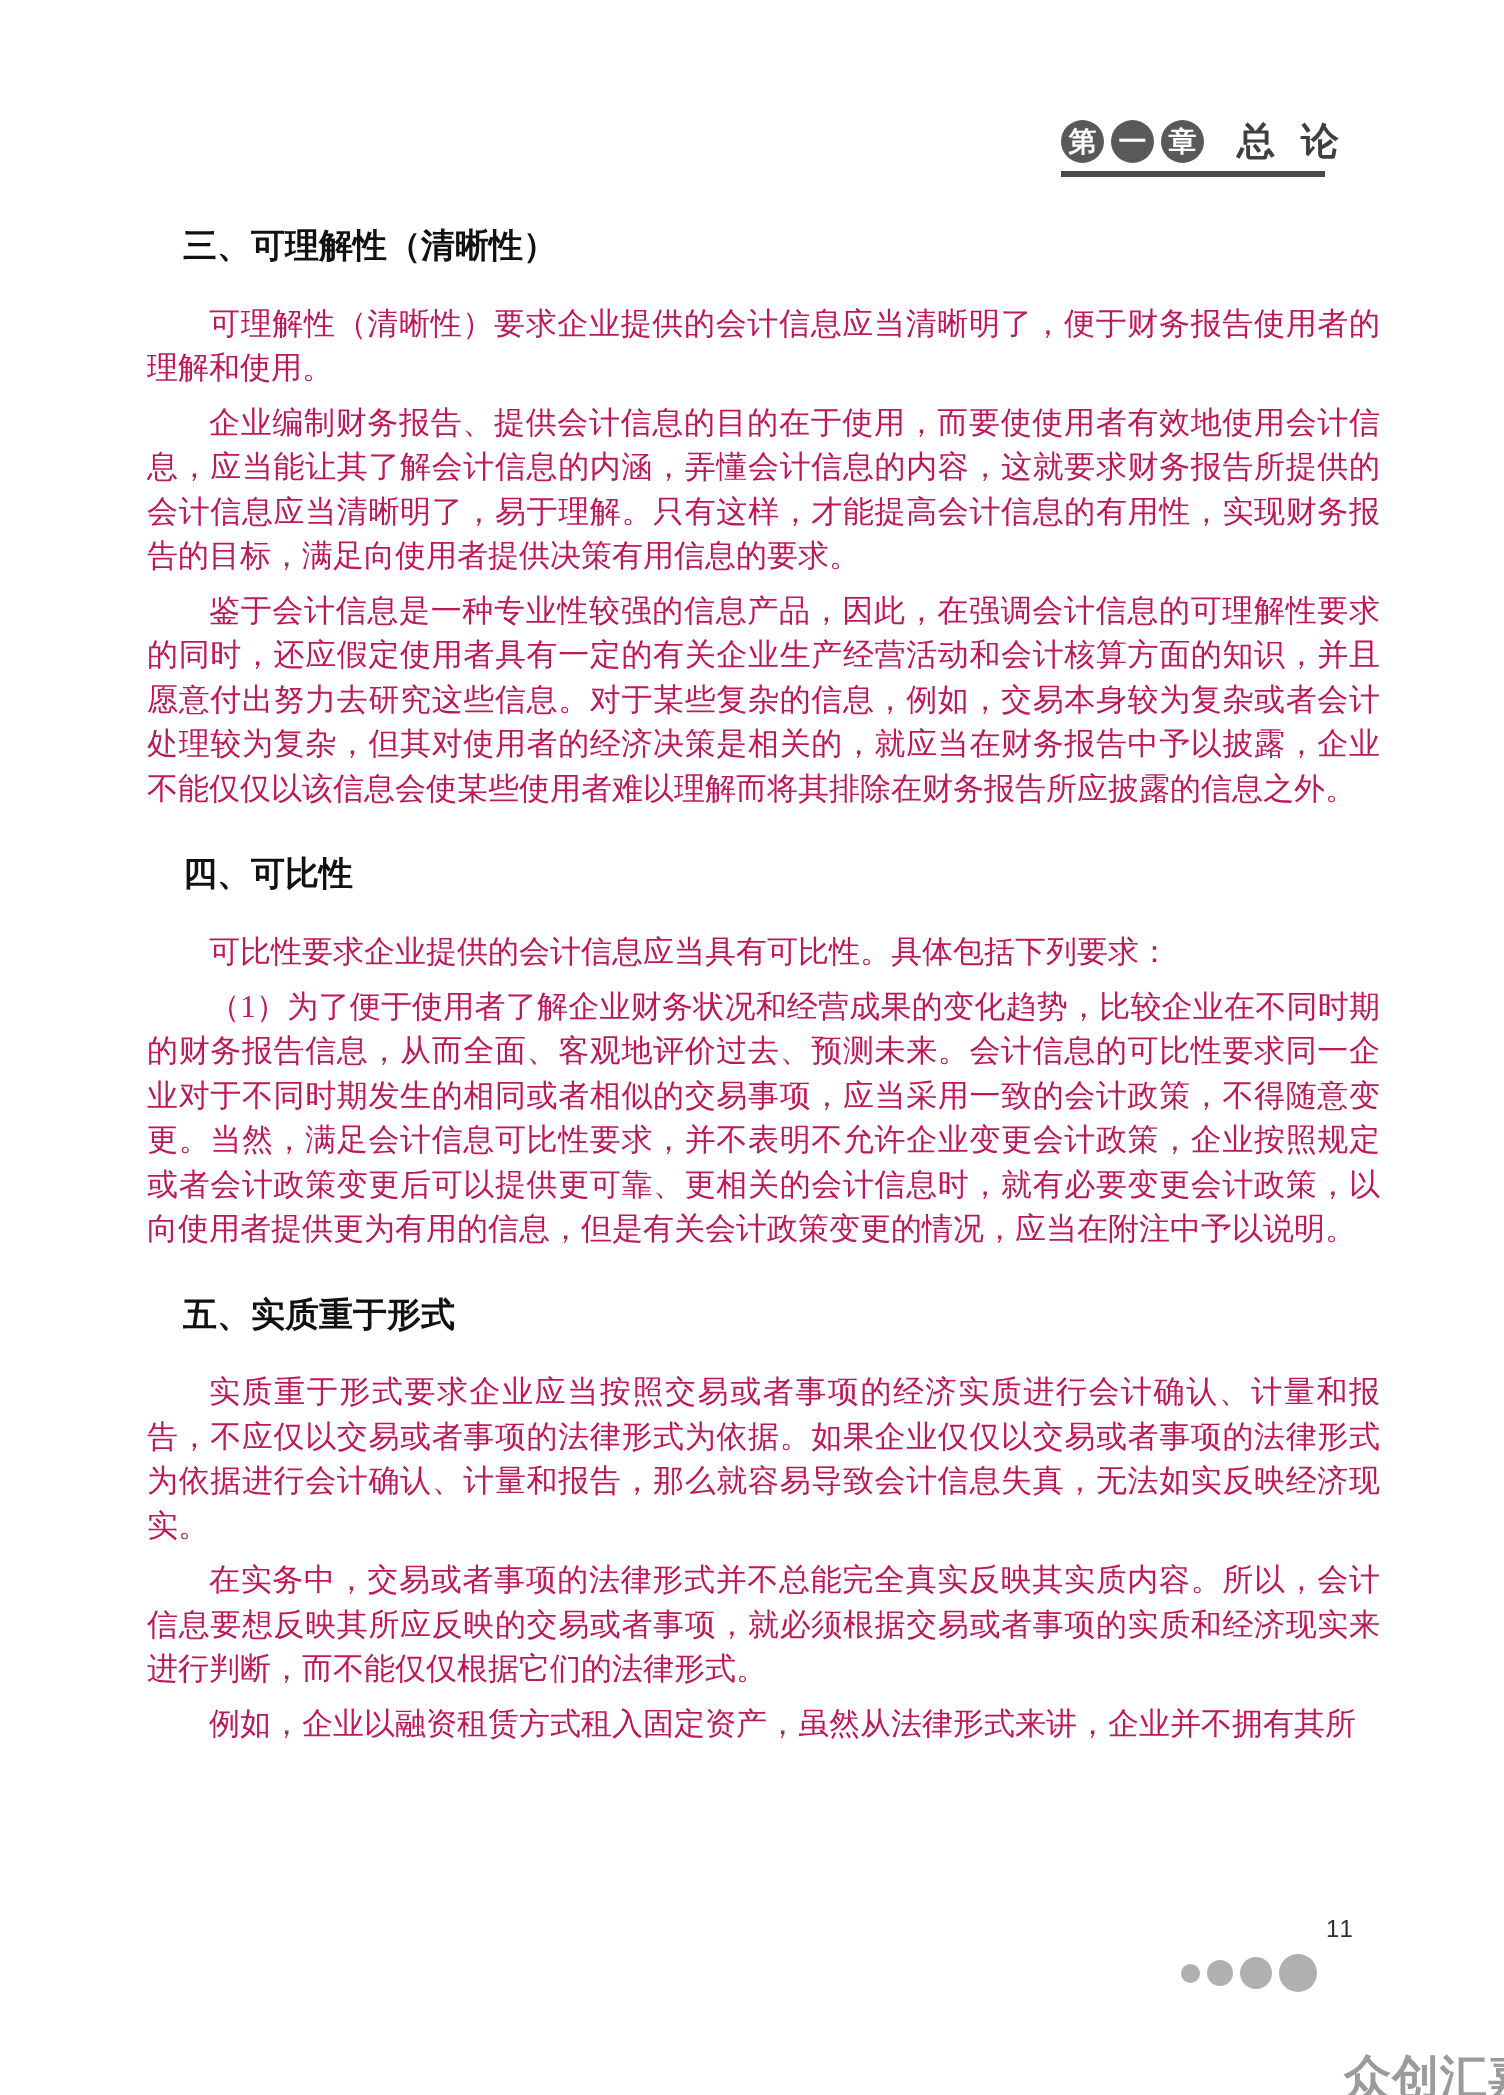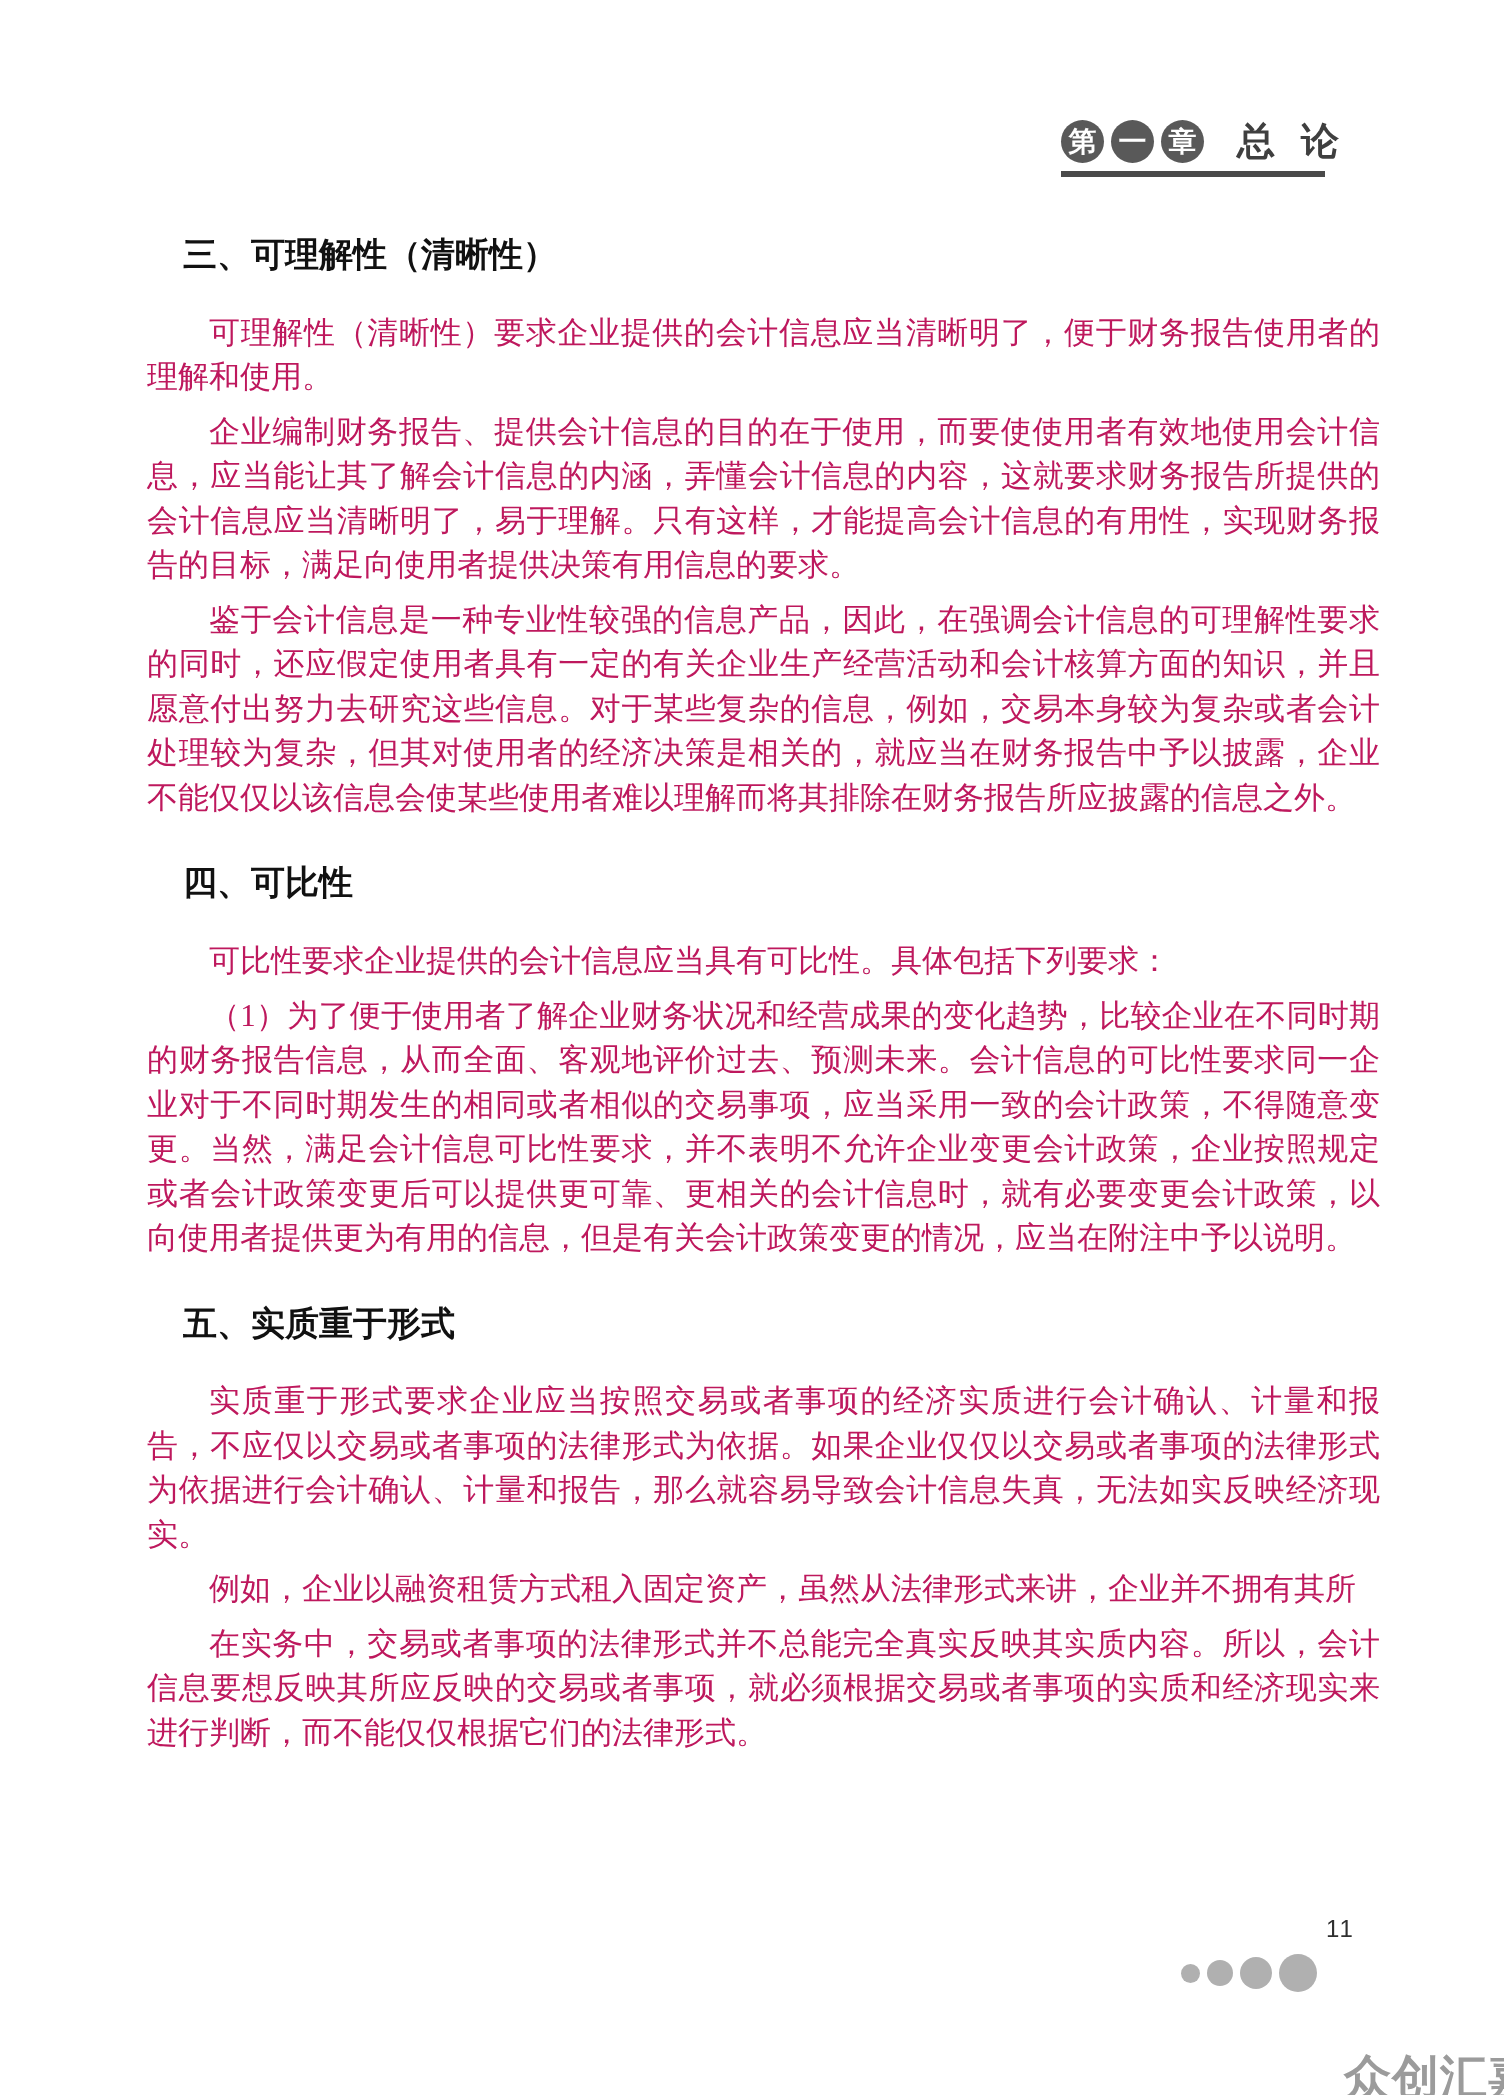--- a/index.html
+++ b/index.html
@@ -28,21 +28,21 @@
   .chapter-title-char{
     font-family:"Liberation Sans", sans-serif;
     font-weight:600;font-size:38px;color:#3f3f3f;
     margin-left:26px;letter-spacing:0;
   }
   .header-rule{
     position:absolute;left:0;top:53px;width:264px;height:6px;background:#4a4a4a;
   }
   
   .page-body{
-    position:absolute;left:137px;top:214px;width:1253px;
+    position:absolute;left:137px;top:205px;width:1253px;
   }
   h2.section-heading{
     font-family:"Liberation Sans", sans-serif;
     font-weight:bold;font-size:34px;color:#111111;
     margin:0 0 36px 46px;line-height:1.2;
   }
   h2.mt{margin-top:42px;}
   p.para{
     margin:10px;font-size:31px;line-height:44.5px;
     text-align:justify;text-indent:2em;color:#be185d;
@@ -96,22 +96,22 @@
 
     <section>
       <h2 class="section-heading mt">四、可比性</h2>
       <p class="para">可比性要求企业提供的会计信息应当具有可比性。具体包括下列要求：</p>
       <p class="para">（1）为了便于使用者了解企业财务状况和经营成果的变化趋势，比较企业在不同时期的财务报告信息，从而全面、客观地评价过去、预测未来。会计信息的可比性要求同一企业对于不同时期发生的相同或者相似的交易事项，应当采用一致的会计政策，不得随意变更。当然，满足会计信息可比性要求，并不表明不允许企业变更会计政策，企业按照规定或者会计政策变更后可以提供更可靠、更相关的会计信息时，就有必要变更会计政策，以向使用者提供更为有用的信息，但是有关会计政策变更的情况，应当在附注中予以说明。</p>
     </section>
 
     <section>
       <h2 class="section-heading mt">五、实质重于形式</h2>
       <p class="para">实质重于形式要求企业应当按照交易或者事项的经济实质进行会计确认、计量和报告，不应仅以交易或者事项的法律形式为依据。如果企业仅仅以交易或者事项的法律形式为依据进行会计确认、计量和报告，那么就容易导致会计信息失真，无法如实反映经济现实。</p>
+      <p class="para">在实务中，交易或者事项的法律形式并不总能完全真实反映其实质内容。所以，会计信息要想反映其所应反映的交易或者事项，就必须根据交易或者事项的实质和经济现实来进行判断，而不能仅仅根据它们的法律形式。</p>
       <p class="para">例如，企业以融资租赁方式租入固定资产，虽然从法律形式来讲，企业并不拥有其所</p>
-      <p class="para">在实务中，交易或者事项的法律形式并不总能完全真实反映其实质内容。所以，会计信息要想反映其所应反映的交易或者事项，就必须根据交易或者事项的实质和经济现实来进行判断，而不能仅仅根据它们的法律形式。</p>
     </section>
 
   </main>
 
   <div class="page-number">11</div>
 
   <div class="decorative-dots">
     <span class="dot d1"></span>
     <span class="dot d2"></span>
     <span class="dot d3"></span>

